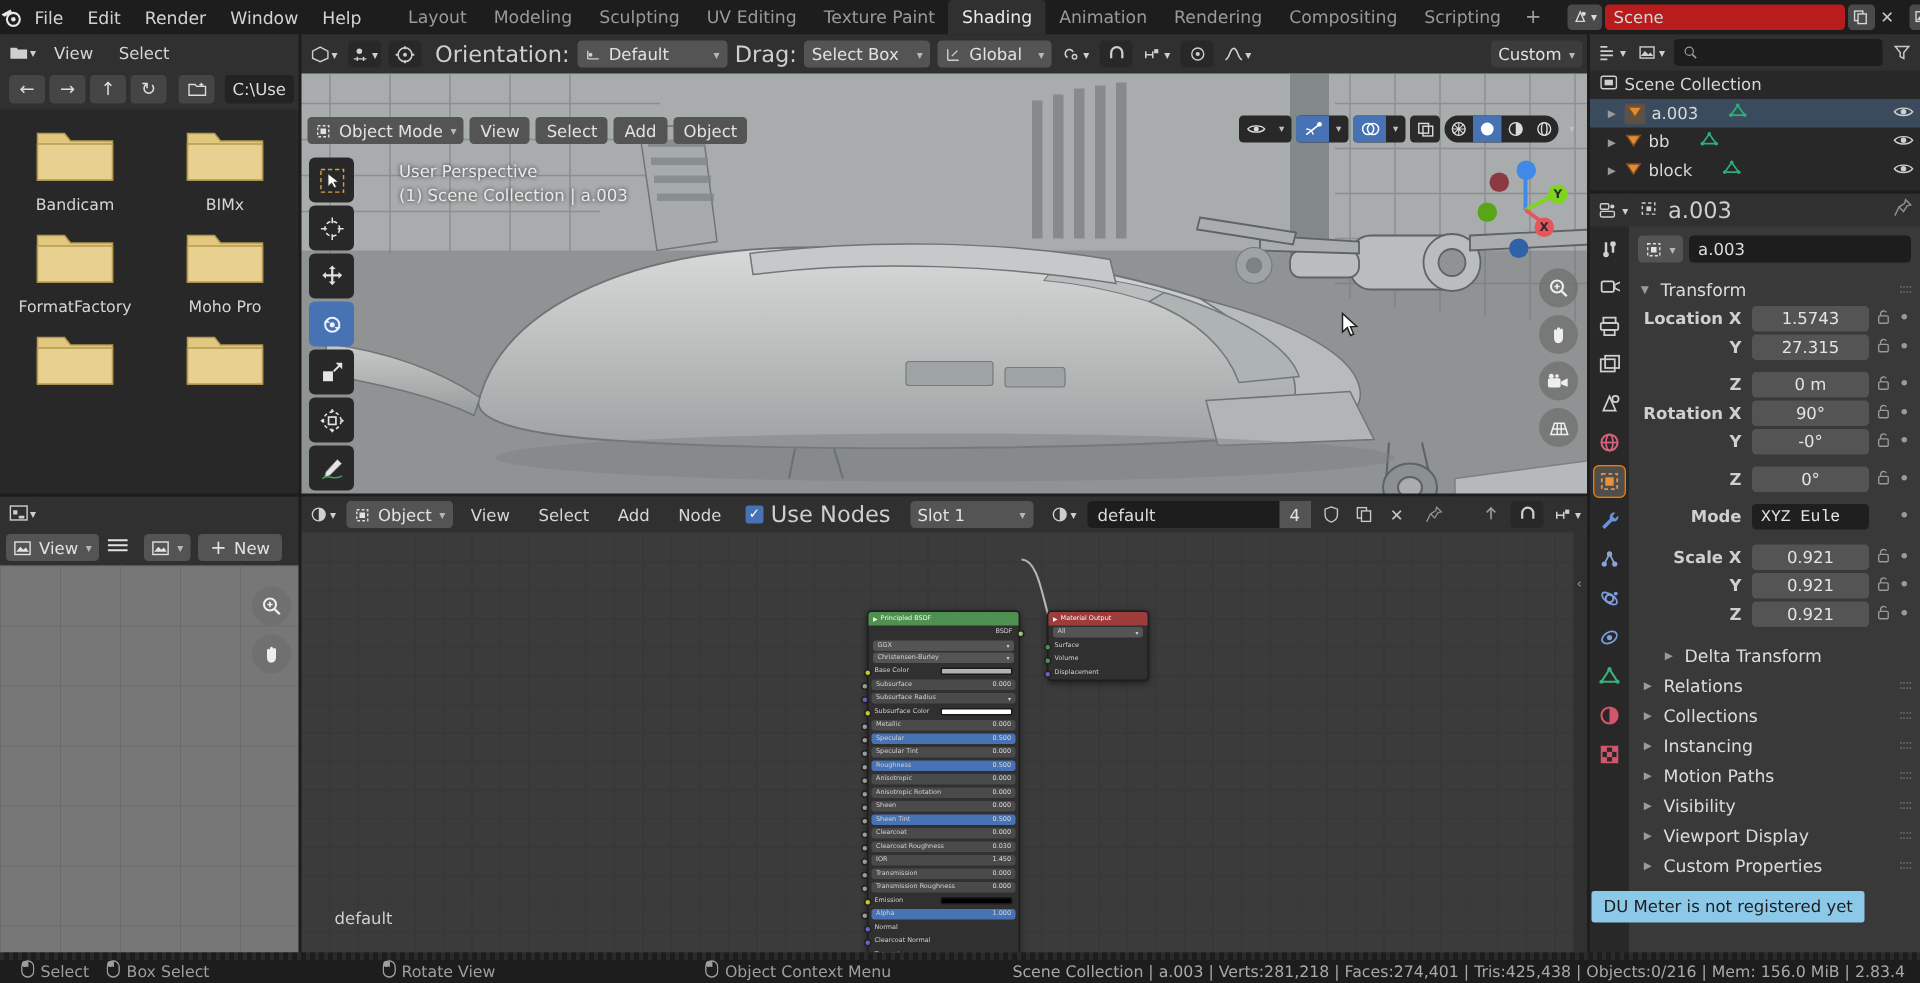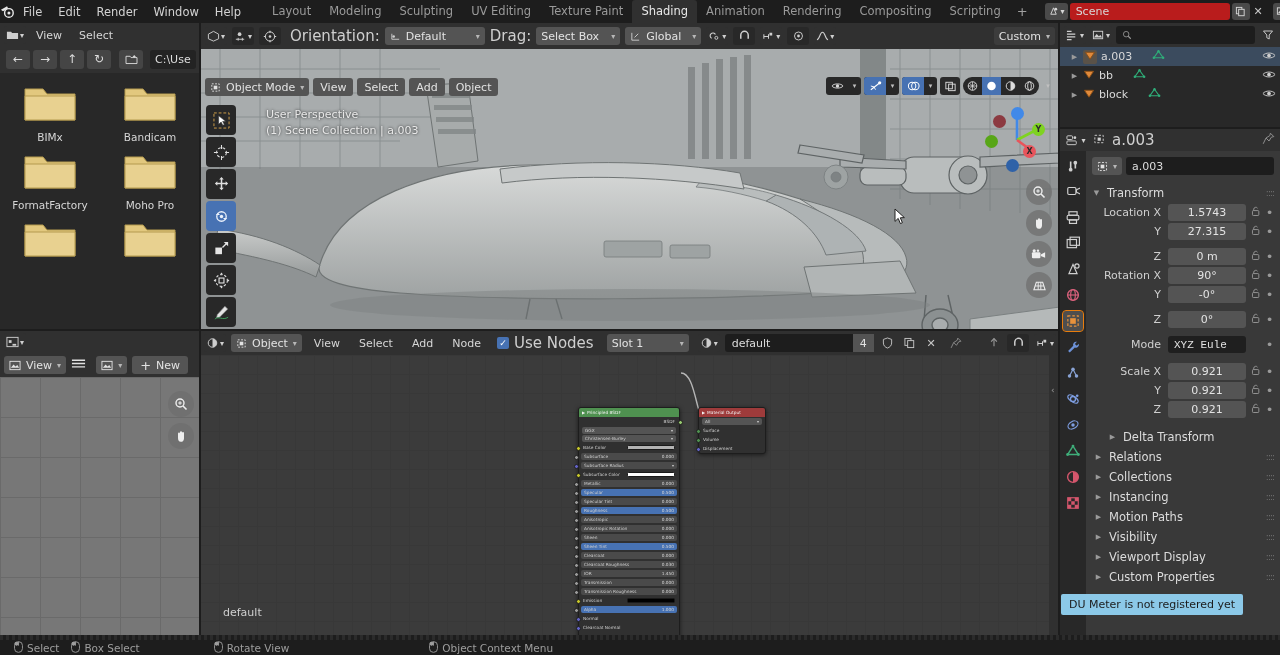--- a/index.html
+++ b/index.html
@@ -125,21 +125,21 @@
     display:flex; flex-direction:column; align-items:center; padding-top:4px; gap:6px; }
   .pt { width:20px; height:20px; display:flex; align-items:center; justify-content:center; border-radius:3px; }
   .pt.act { background:#4e4e4e; outline:1px solid #e87d0d; }
   .pr-body { position:absolute; left:26px; top:22px; right:0; bottom:0; background:#393939;
     overflow:hidden; padding-top:4px; }
   .pr-namefld { display:flex; align-items:center; gap:4px; margin:2px 6px 8px 6px; }
   .pr-namefld .nf { flex:1; background:#1d1d1d; border-radius:3px; height:18px;
     display:flex; align-items:center; padding:0 6px; font-size:11px; color:#dcdcdc; }
   .panel-hd { display:flex; align-items:center; gap:6px; padding:3px 6px; font-size:11.5px; color:#dcdcdc; }
   .prow { display:flex; align-items:center; gap:4px; padding:1px 6px 1px 0; }
-  .prow .plabel { flex:0 0 78px; text-align:right; font-size:11px; color:#cfcfcf; padding-right:3px; }
+  .prow .plabel { flex:0 0 78px; text-align:right; font-size:11px; color:#cfcfcf; padding-right:3px;font-weight:bold; }
   .pval { flex:1; background:#545454; border-radius:3px; height:17px; display:flex;
     align-items:center; justify-content:center; font-size:11px; color:#e3e3e3; }
   .pval.drop { justify-content:space-between; padding:0 6px; background:#1f1f1f;font-family:Liberation Mono, monospace; }
   .lockico { width:11px; color:#9a9a9a; font-size:10px; text-align:center; }
   .dotico { width:9px; color:#9a9a9a; font-size:13px; text-align:center; line-height:10px; }
   .grip { margin-left:auto; color:#6e6e6e; font-size:9px; letter-spacing:-1px; }
 
   
   #tooltip { position:absolute; left:1061px; top:594px; background:#8cc9e8; color:#1c1c1c;
     font-size:11px; padding:4px 8px; border-radius:2px; z-index:40; white-space:nowrap; }
@@ -265,28 +265,28 @@
         <span class="cv">▾</span>
       </div>
     </div>
     <div class="fb-body">
       <div class="fgrid" id="fgrid">
           <div class="fcell">
             <span><svg width="54" height="40" viewBox="0 0 54 40">
                 <path d="M2 6h18l4 5h28v26H2z" fill="#e2c87e" stroke="#b49a4e"></path>
                 <path d="M2 13h50v24H2z" fill="#e8d190" stroke="#b49a4e"></path>
               </svg></span>
-            <div class="fname">BIMx</div>
+            <div class="fname">Bandicam</div>
           </div>
           <div class="fcell">
             <span><svg width="54" height="40" viewBox="0 0 54 40">
                 <path d="M2 6h18l4 5h28v26H2z" fill="#e2c87e" stroke="#b49a4e"></path>
                 <path d="M2 13h50v24H2z" fill="#e8d190" stroke="#b49a4e"></path>
               </svg></span>
-            <div class="fname">Bandicam</div>
+            <div class="fname">BIMx</div>
           </div>
           <div class="fcell">
             <span><svg width="54" height="40" viewBox="0 0 54 40">
                 <path d="M2 6h18l4 5h28v26H2z" fill="#e2c87e" stroke="#b49a4e"></path>
                 <path d="M2 13h50v24H2z" fill="#e8d190" stroke="#b49a4e"></path>
               </svg></span>
             <div class="fname">FormatFactory</div>
           </div>
           <div class="fcell">
             <span><svg width="54" height="40" viewBox="0 0 54 40">
@@ -1031,20 +1031,29 @@
             <path d="M7.5 7.5 L10.5 10.5" stroke="#9a9a9a" stroke-width="1.3"></path>
           </svg>
         <span></span>
       </div>
       <div class="icobtn">
         <svg width="12" height="12" viewBox="0 0 12 12">
             <path d="M1.5 2h9l-3.3 4v4l-2.4-1.3V6z" fill="none" stroke="#c8c8c8"></path>
           </svg>
       </div>
     </div>
+    <div class="ol-row" style="padding-left:6px;">
+      <span>
+        <svg width="13" height="12" viewBox="0 0 14 12">
+            <rect x="1.5" y="1.5" width="11" height="9" rx="1.5" fill="none" stroke="#cfcfcf"></rect>
+            <rect x="4" y="4" width="6" height="4" fill="#cfcfcf"></rect>
+          </svg>
+      </span>
+      <span>Scene Collection</span>
+    </div>
     <div id="ol-items">
         <div class="ol-row sel" style="padding-left: 10px;">
           <span class="tri">▶</span>
           <span style="background:#5a5248;border-radius:2px;padding:0 1px;"><svg width="12" height="11" viewBox="0 0 13 12">
               <path d="M1.5 2.5h10L6.5 10z" fill="#e08a3c" stroke="#8a4e14"></path>
             </svg></span>
           <span style="flex:0 0 auto;">a.003</span>
           <span style="margin-left:16px;"><svg width="13" height="12" viewBox="0 0 14 12">
               <path d="M7 2 L12 9 L2 9 Z" fill="none" stroke="#2fae79" stroke-width="1.2"></path>
               <circle cx="7" cy="2" r="1.3" fill="#2fae79"></circle>
@@ -1378,36 +1387,37 @@
           <span>Select</span>
         </div>
         <div class="sb-item" style="margin-left: 12px;">
           <span><svg width="9" height="12" viewBox="0 0 10 13">
               <rect x="0.6" y="0.6" width="8.8" height="11.8" rx="4.2" fill="none" stroke="#9e9e9e"></rect>
               <path d="M5 0.6 V5" stroke="#9e9e9e"></path>
               <rect x="0.6" y="0.6" width="4.4" height="4.4" rx="2" fill="#9e9e9e"></rect>
             </svg></span>
           <span>Box Select</span>
         </div>
-        <div class="sb-item" style="margin-left: 74px;">
+        <div class="sb-item" style="margin-left: 115px;">
           <span><svg width="9" height="12" viewBox="0 0 10 13">
               <rect x="0.6" y="0.6" width="8.8" height="11.8" rx="4.2" fill="none" stroke="#9e9e9e"></rect>
               <path d="M5 0.6 V5" stroke="#9e9e9e"></path>
               <rect x="0.6" y="0.6" width="4.4" height="4.4" rx="2" fill="#9e9e9e"></rect>
             </svg></span>
           <span>Rotate View</span>
         </div>
         <div class="sb-item" style="margin-left: 140px;">
           <span><svg width="9" height="12" viewBox="0 0 10 13">
               <rect x="0.6" y="0.6" width="8.8" height="11.8" rx="4.2" fill="none" stroke="#9e9e9e"></rect>
               <path d="M5 0.6 V5" stroke="#9e9e9e"></path>
               <rect x="0.6" y="0.6" width="4.4" height="4.4" rx="2" fill="#9e9e9e"></rect>
             </svg></span>
           <span>Object Context Menu</span>
         </div>
       </div>
+    <div class="sb-right">Scene Collection | a.003 | Verts:281,218 | Faces:274,401 | Tris:425,438 | Objects:0/216 | Mem: 156.0 MiB | 2.83.4</div>
   </div>
 
   <div class="resizer" style="left:199px; top:23px; width:2px; height:612px;"></div>
   <div class="resizer" style="left:1058px; top:23px; width:2px; height:612px;"></div>
   <div class="resizer" style="left:0; top:329px; width:1060px; height:2px;"></div>
   <div class="resizer" style="left:1060px; top:127px; width:220px; height:2px;"></div>
 </div>
 
 </body></html>

